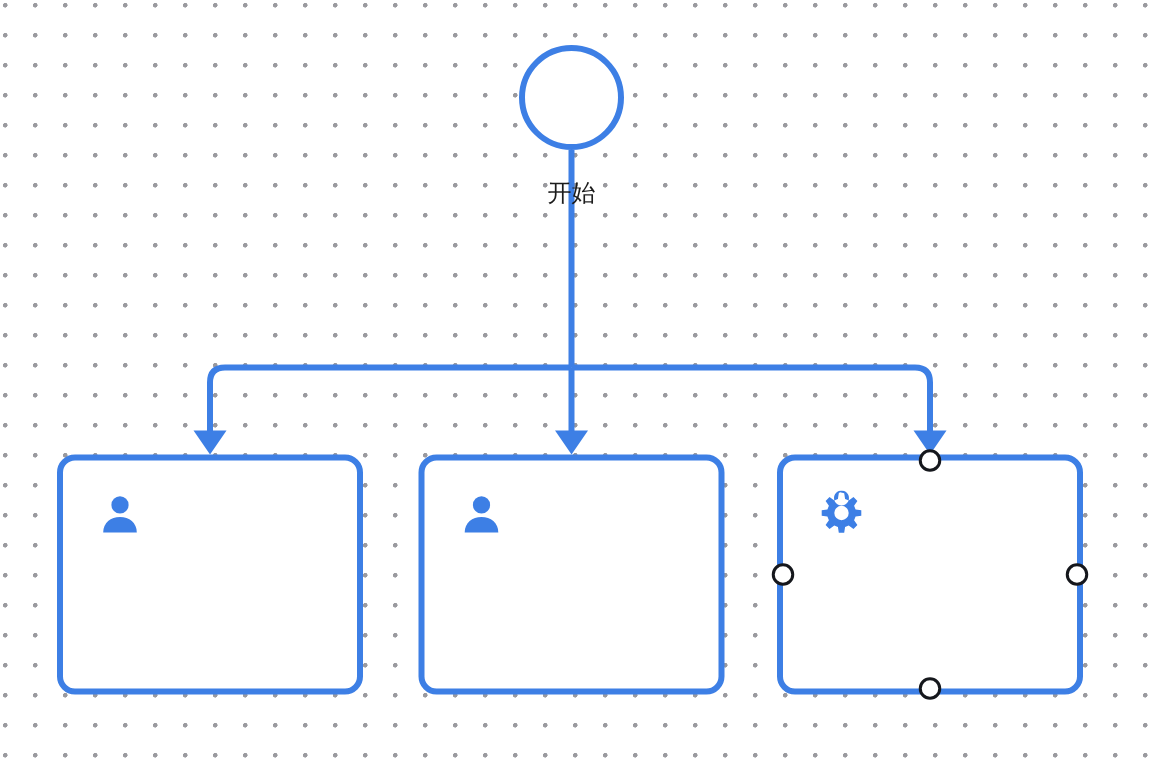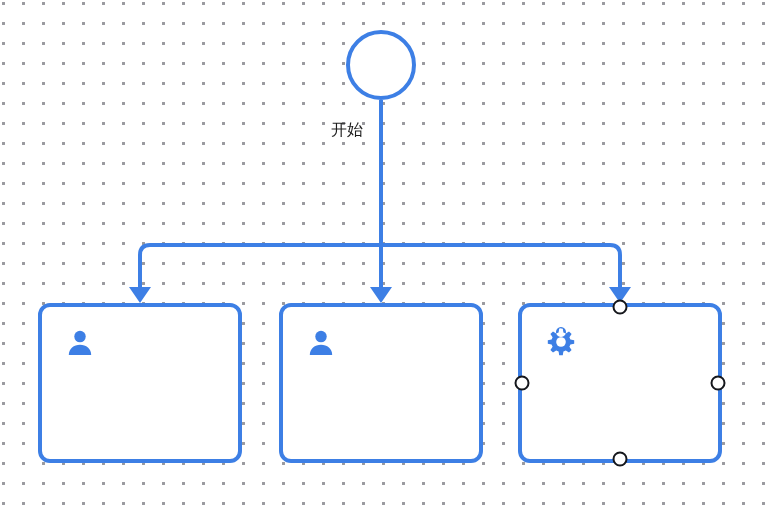--- a/index.html
+++ b/index.html
@@ -40,20 +40,21 @@
   .start-node {
     position: absolute;
     box-sizing: border-box;
     border-radius: 50%;
     background: #ffffff;
     border: 4px solid #3d7fe5;
   }
 
   .start-label {
     position: absolute;
+    text-align: center;
     font-size: 16px;
     line-height: 20px;
     color: #1c1c1c;
     white-space: nowrap;
     user-select: none;
   }
 
   
   .task-node {
     position: absolute;

